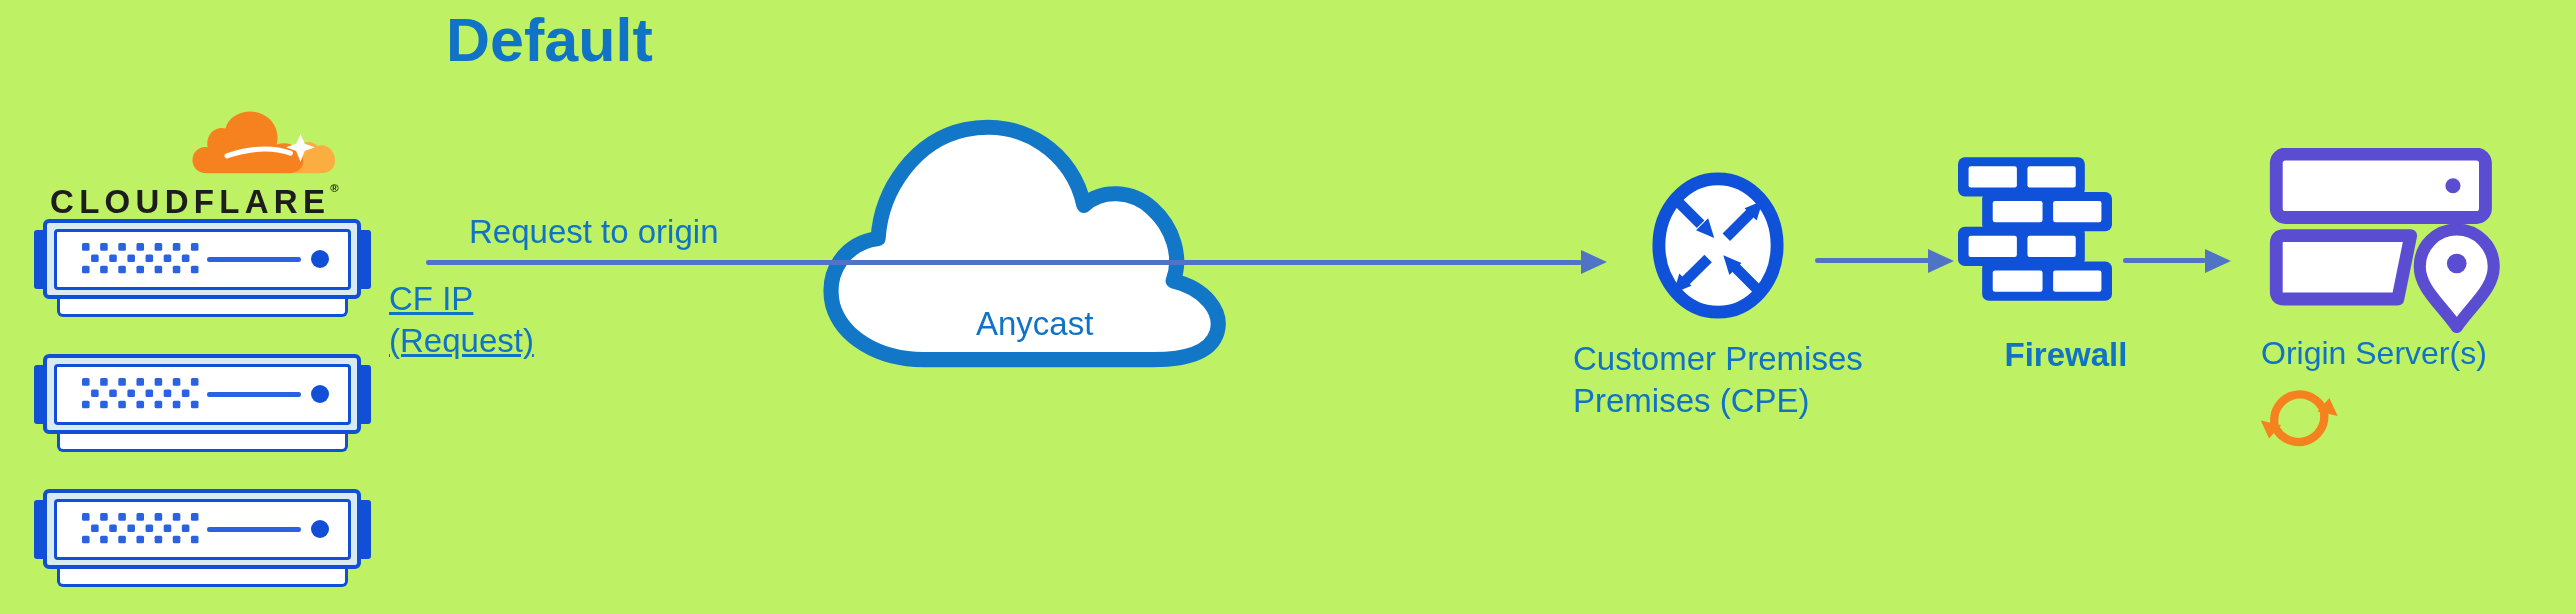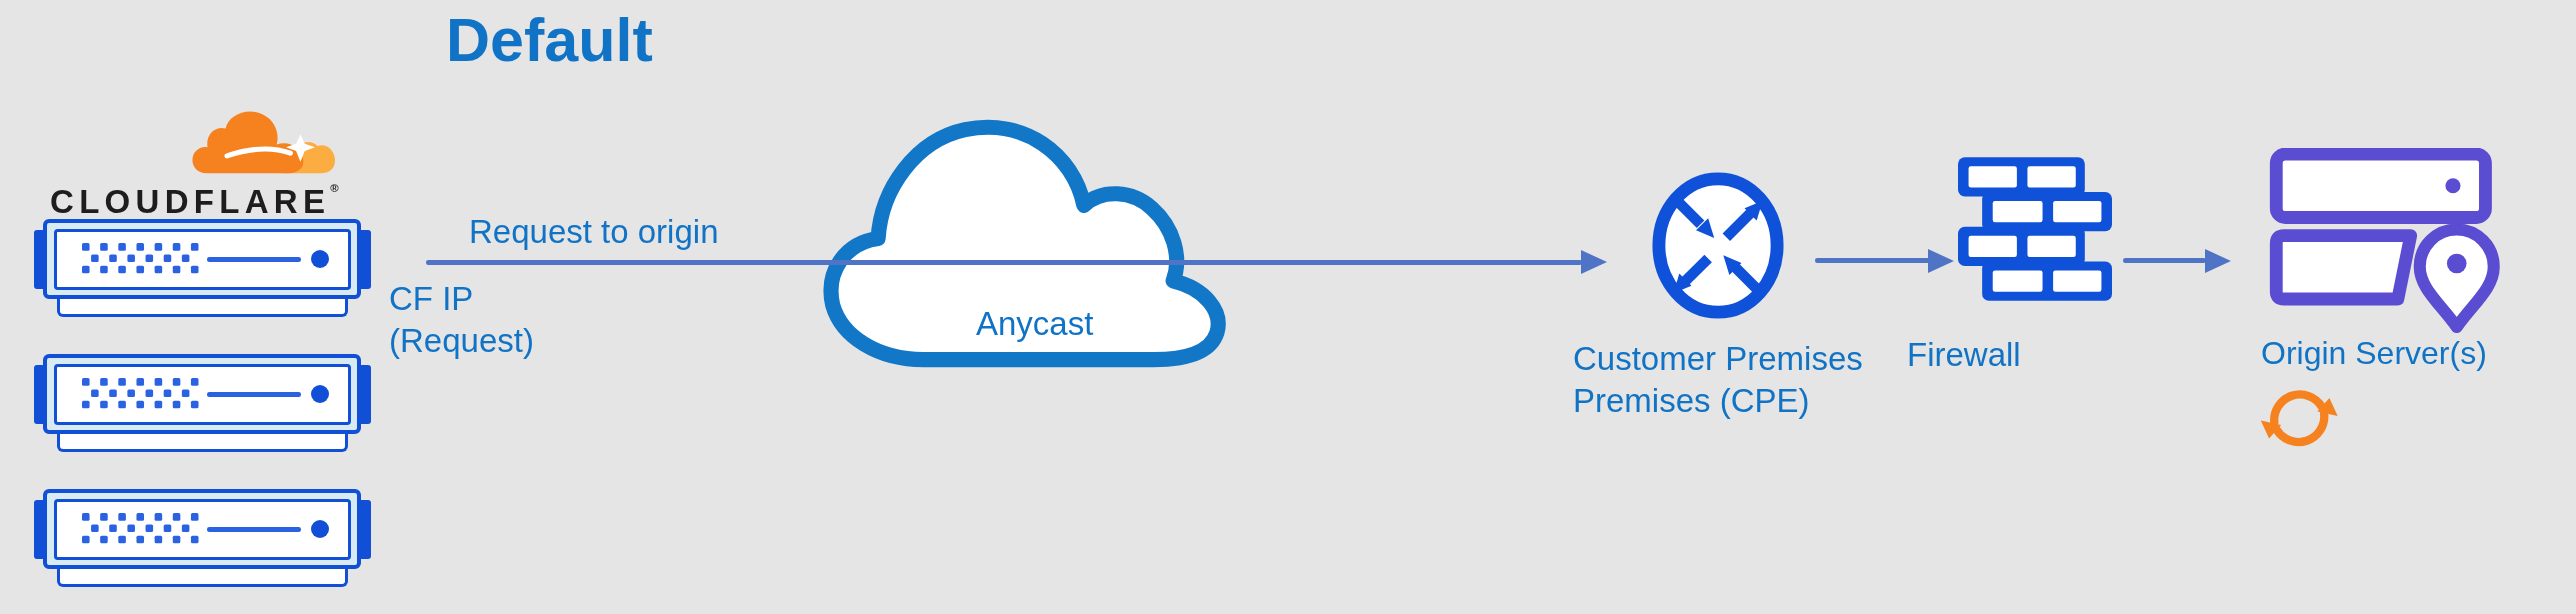--- a/index.html
+++ b/index.html
@@ -1,31 +1,31 @@
 <!DOCTYPE html>
 <html style="font-size:12px"><head>
 <meta charset="utf-8">
 <style>
   html,body{margin:0;padding:0;background:#ffffff;}
   #stage{
     position:relative;
     width:2576px;height:614px;
-    background:#e5e5e5;
+    background:#bef264;
     font-family:"Liberation Sans", sans-serif;
     overflow:hidden;
   }
   .abs{position:absolute;}
   
   .title{
     font-size:61px;font-weight:600;color:#1173c5;letter-spacing:0;
   }
   .label{
     font-size:33px;color:#1173c5;line-height:42px;white-space:nowrap;
   }
-  .label.center{}
+  .label.center{text-align:center;font-weight:bold;}
   .wordmark{
     font-size:33px;font-weight:800;color:#1d1d1d;letter-spacing:5.3px;white-space:nowrap;text-align:center;
   }
   .wordmark sup{font-size:11.4px;font-weight:700;vertical-align:21px;letter-spacing:0;}
   
   .flowline{height:5.3px;background:#4f74c6;border-radius:2.3px;}
   .arrowhead{
     width:0;height:0;
     border-top:12px solid transparent;
     border-bottom:12px solid transparent;
@@ -184,21 +184,21 @@
              C 522 236 546 266 538 294
              C 530 320 498 330 454 330
              Z" fill="#ffffff" stroke="#1377c8" stroke-width="20" stroke-linejoin="round"></path>
   </svg>
   <div class="abs label" style="left:976px;top:303px;">Anycast</div>
 
   <div class="abs label" style="left:469px;top:211px;">Request to origin</div>
   <div class="abs flowline" style="left:426px;top:260px;width:1156px;"></div>
   <div class="abs arrowhead" style="left:1581px;top:250px;"></div>
 
-  <div class="abs label" style="left:389px;top:278px;">
+  <div class="abs label" style="left:389px;top:278px;text-decoration:underline;">
     <div>CF IP</div>
     <div>(Request)</div>
   </div>
 
   <svg class="abs" style="left:1652px;top:172px;" width="132" height="147" viewBox="0 0 174 194">
     <ellipse cx="87" cy="97" rx="78" ry="88" fill="#ffffff" stroke="#0f51d9" stroke-width="17"></ellipse>
     <g stroke="#0f51d9" stroke-width="14" fill="#0f51d9">
 
       <line x1="32" y1="37" x2="64" y2="69"></line>
       <polygon points="82,87 74,61 58,77" stroke="none"></polygon>

